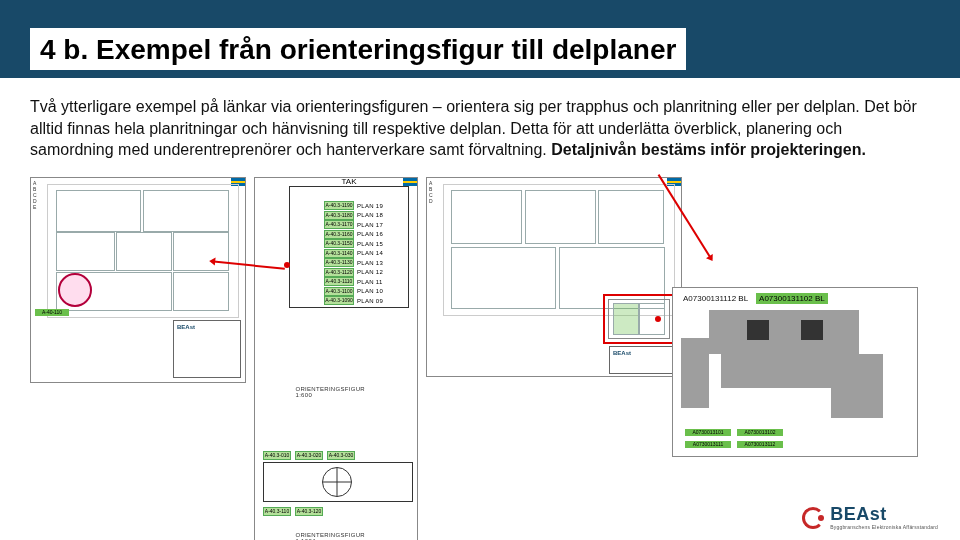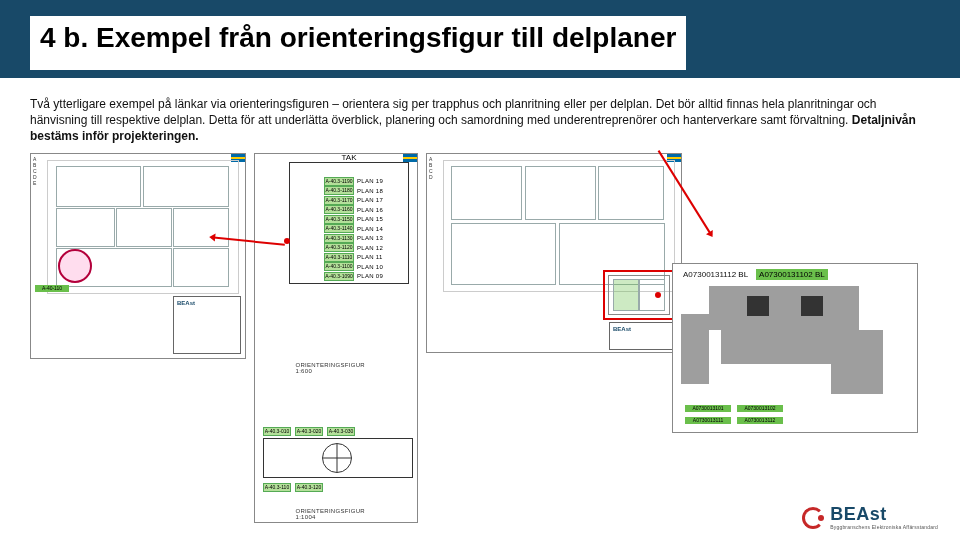--- a/index.html
+++ b/index.html
@@ -1,19 +1,19 @@
 <!DOCTYPE html>
 <html><head>
 <meta charset="utf-8">
 <style>
   html,body{margin:0;padding:0;width:960px;height:540px;font-family:Arial,Helvetica,sans-serif;background:#fff;overflow:hidden}
   .hdr{background:#184968;color:#fff;padding:0 0 0 0;height:78px;display:flex;align-items:flex-end}
-  .hdr h1{margin:0 0 8px 30px;font-size:28px;font-weight:bold;line-height:1.15;background:#fff;color:#000;padding:6px 10px 16px 10px;display:inline-block}
+  .hdr h1{margin:0 0 8px 30px;font-size:28px;font-weight:bold;line-height:1.15;background:#fff;color:#000;padding:6px 10px 4px 10px;display:inline-block}
   .body{padding:18px 30px 0 30px}
-  .desc{font-size:12px;line-height:1.35;color:#111;margin:0 0 8px 0}
+  .desc{font-size:16px;line-height:1.35;color:#111;margin:0 0 16px 0}
   .desc b{font-weight:bold}
   .figrow{display:flex;gap:8px;align-items:flex-start}
   .panel{border:1px solid #888;background:#fff;position:relative;box-sizing:border-box}
   .p1{width:216px;height:206px}
   .p2{width:164px;height:370px}
   .p3{width:256px;height:200px}
   .p4{width:246px;height:170px;margin-top:110px;margin-left:-18px}
   .plan{position:absolute;inset:6px;border:1px solid #ccc}
   .room{position:absolute;border:1px solid #9aa}
   .tb{position:absolute;right:4px;bottom:4px;width:66px;height:56px;border:1px solid #666;background:#fff}

